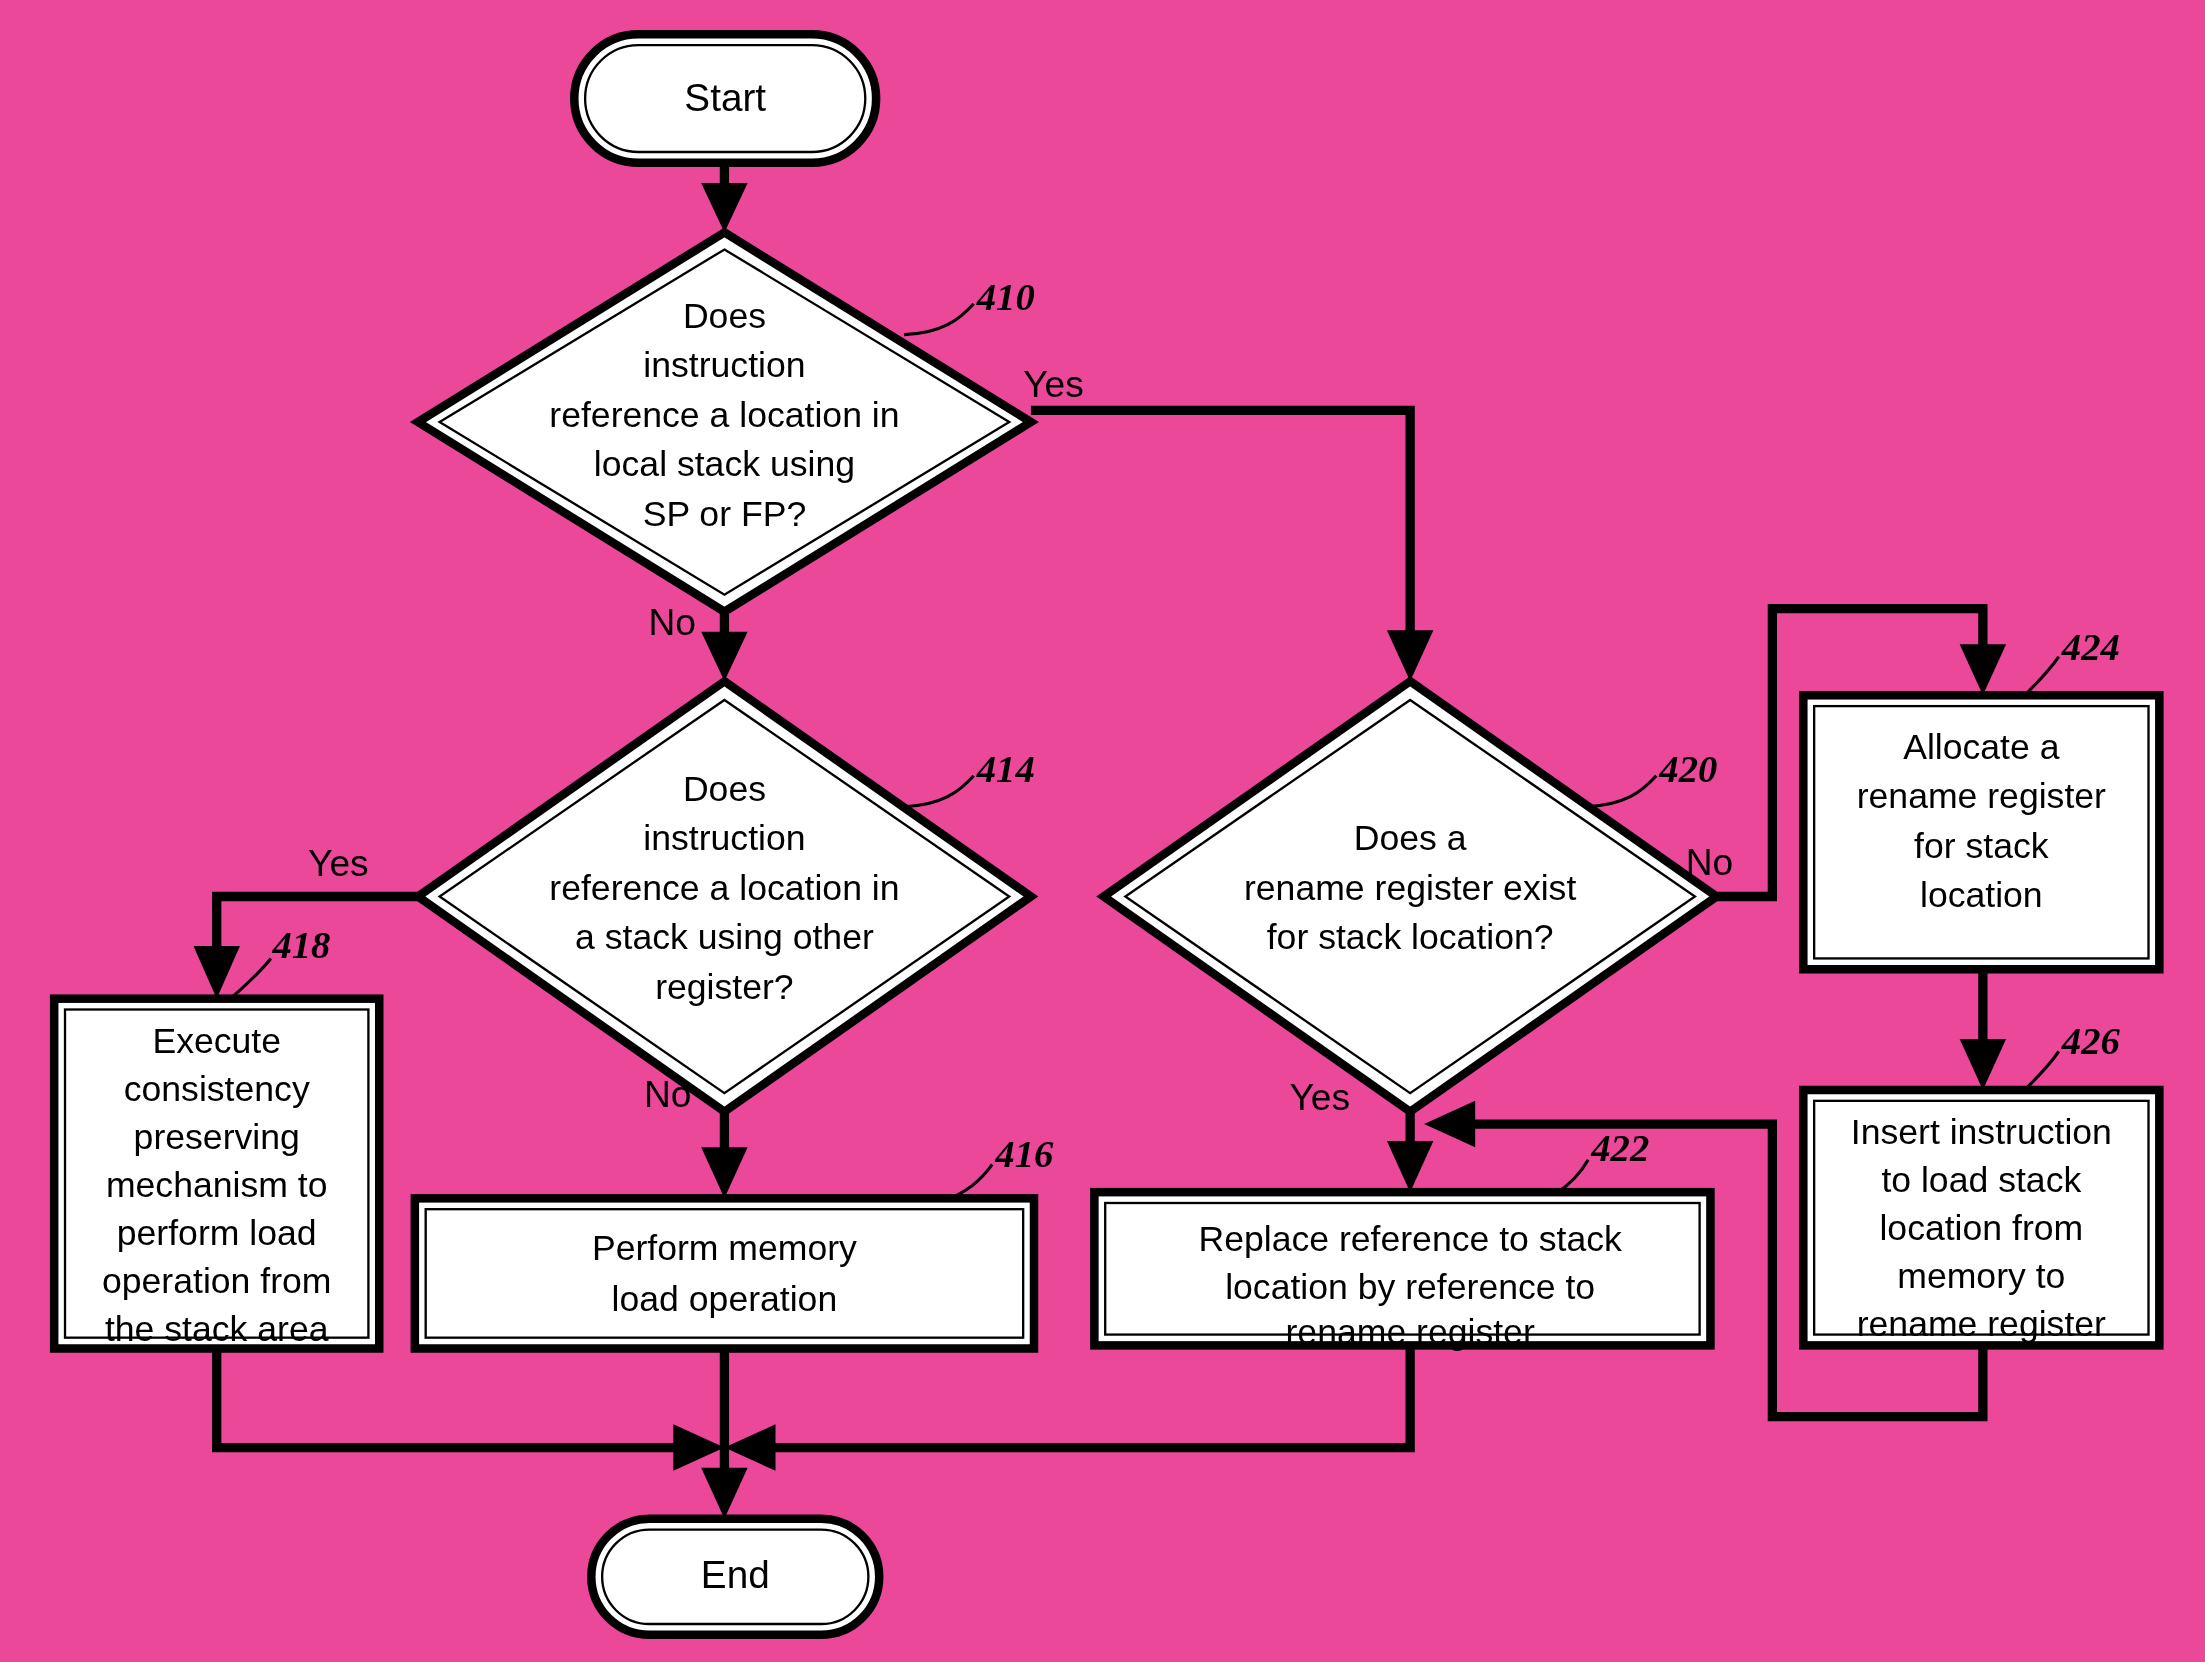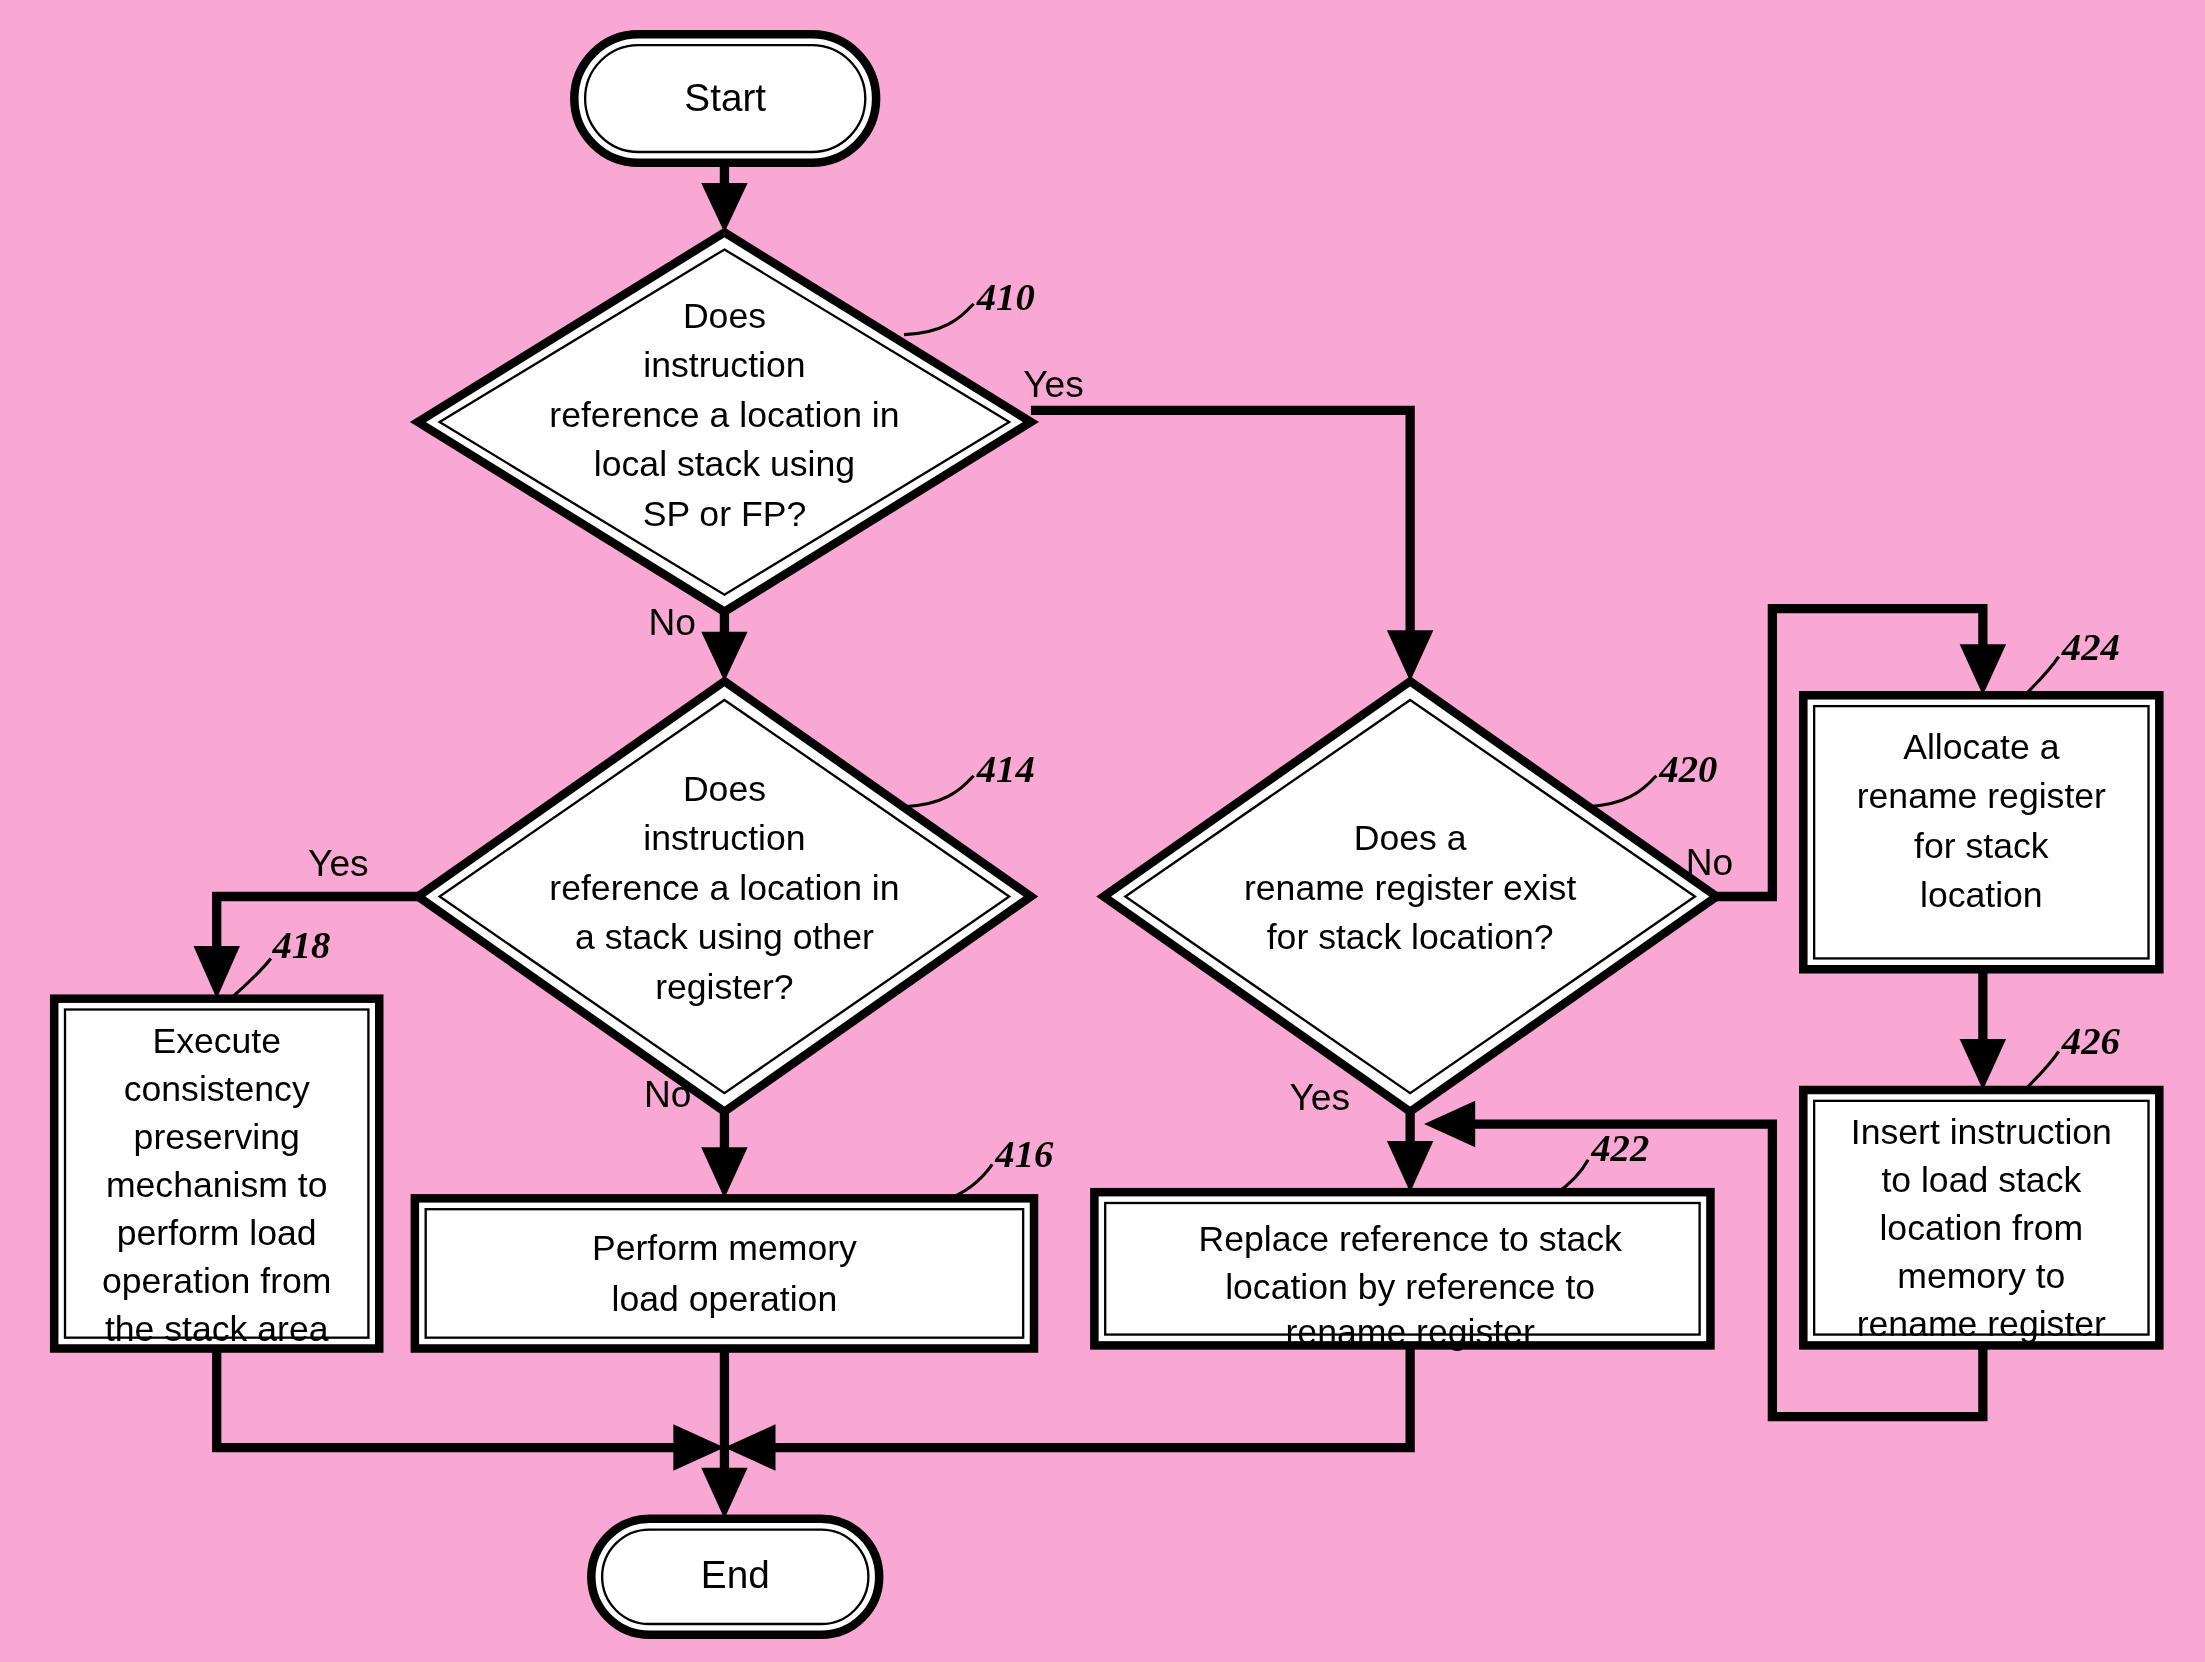--- a/index.html
+++ b/index.html
@@ -10,21 +10,21 @@
   body {
     width: 2205px;
     height: 1663px;
     font-family: "Liberation Sans", sans-serif;
     overflow: hidden;
   }
   #flowchart-root {
     position: relative;
     width: 2205px;
     height: 1663px;
-    background: #f9a8d4;
+    background: #ec4899;
   }
   svg#flow-svg {
     display: block;
     width: 2205px;
     height: 1663px;
   }
   .node-text {
     font-family: "Liberation Sans", sans-serif;
     font-size: 46px;
     fill: #000000;

